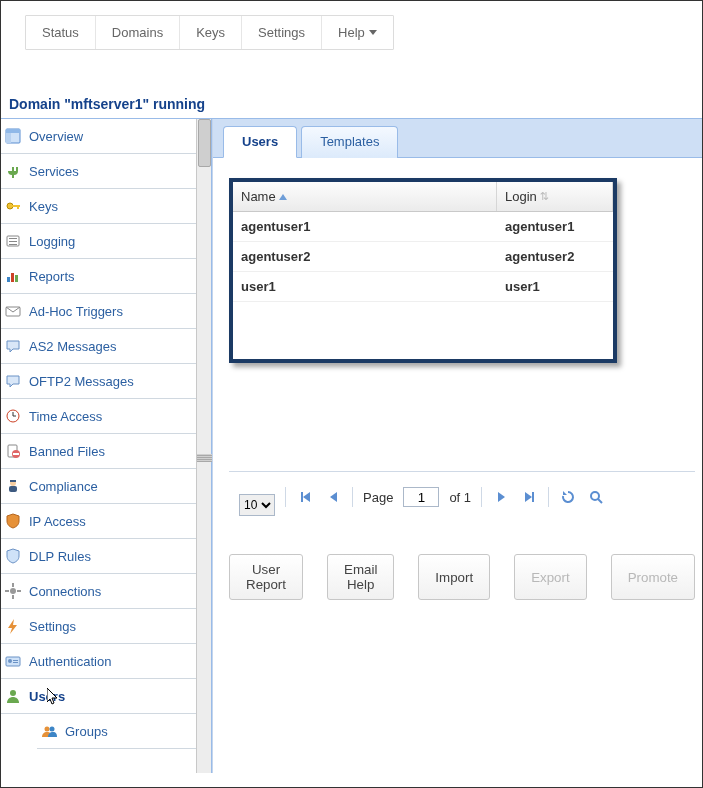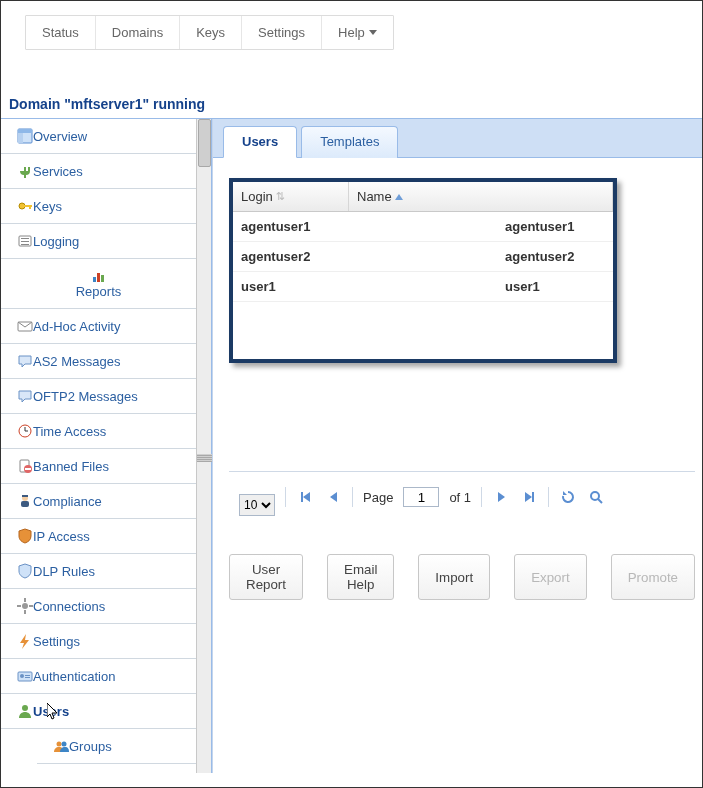--- a/index.html
+++ b/index.html
@@ -53,21 +53,22 @@
     border-right: 1px solid #99bbe8;
   }
   .sidebar {
     width: 195px;
     background: #fff;
     overflow-y: auto;
   }
   .sidebar-item {
     display: flex;
     align-items: center;
-    padding: 9px 16px;
+    gap: 8px;
+    padding: 9px 4px;
     border-bottom: 1px solid #d0d8e0;
     color: #2b5fa1;
     cursor: pointer;
     background: #fff;
   }
   .sidebar-item.selected { font-weight: bold; color: #15428b; }
   .sidebar-item .icon { width: 16px; height: 16px; flex: 0 0 16px; display: flex; align-items: center; justify-content: center; }
   .scrollgutter {
     width: 15px;
     background: #ededed;
@@ -365,35 +366,35 @@
           <span>Keys</span>
         </div>
         <div class="sidebar-item" style="position: relative;">
           <span class="icon">
             <svg width="16" height="16">
               <use href="#i-list"></use>
             </svg>
           </span>
           <span>Logging</span>
         </div>
-        <div class="sidebar-item" style="position: relative; flex-direction: column;">
+        <div class="sidebar-item" style="position: relative;">
           <span class="icon">
             <svg width="16" height="16">
               <use href="#i-barchart"></use>
             </svg>
           </span>
           <span>Reports</span>
         </div>
         <div class="sidebar-item" style="position: relative;">
           <span class="icon">
             <svg width="16" height="16">
               <use href="#i-mail"></use>
             </svg>
           </span>
-          <span>Ad-Hoc Activity</span>
+          <span>Ad-Hoc Triggers</span>
         </div>
         <div class="sidebar-item" style="position: relative;">
           <span class="icon">
             <svg width="16" height="16">
               <use href="#i-bubble"></use>
             </svg>
           </span>
           <span>AS2 Messages</span>
         </div>
         <div class="sidebar-item" style="position: relative;">
@@ -499,27 +500,27 @@
   <div class="content">
     <div class="tabstrip" id="tabstrip">
         <div class="tab active">Users</div>
         <div class="tab">Templates</div>
       </div>
 
     <div class="tabbody">
 
       <div class="gridbox">
         <div class="gridhead">
+          <div class="gridhead-cell col-name">
+            <span>Name</span>
+            <span class="sort-asc"></span>
+          </div>
           <div class="gridhead-cell col-login">
             <span>Login</span>
             <span class="sort-none">⇅</span>
-          </div>
-          <div class="gridhead-cell col-name">
-            <span>Name</span>
-            <span class="sort-asc"></span>
           </div>
         </div>
         <div id="gridrows">
             <div class="gridrow">
               <div class="gridcell col-name">agentuser1</div>
               <div class="gridcell col-login">agentuser1</div>
             </div>
             <div class="gridrow">
               <div class="gridcell col-name">agentuser2</div>
               <div class="gridcell col-login">agentuser2</div>

